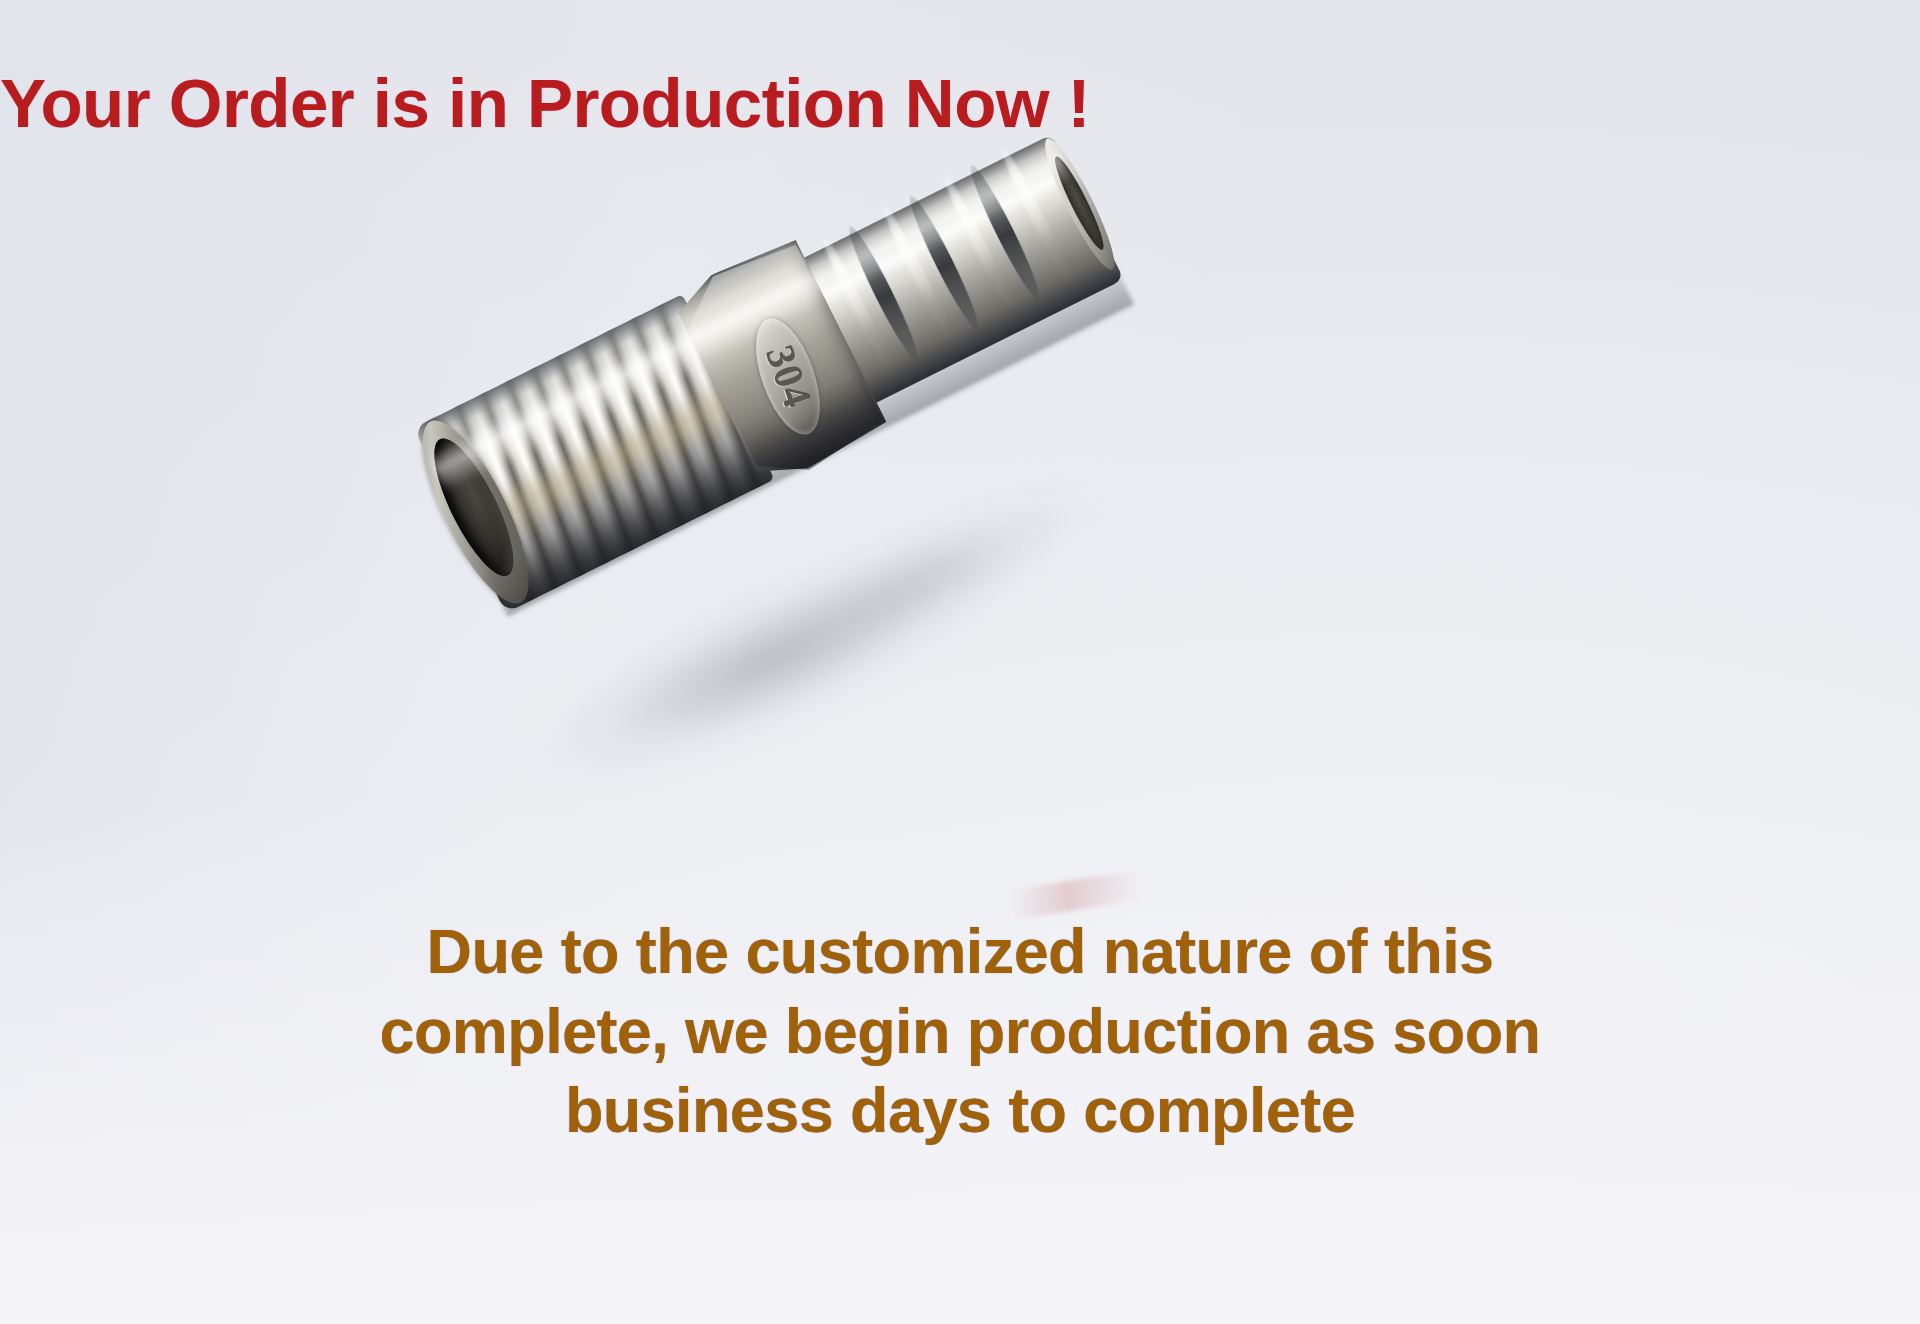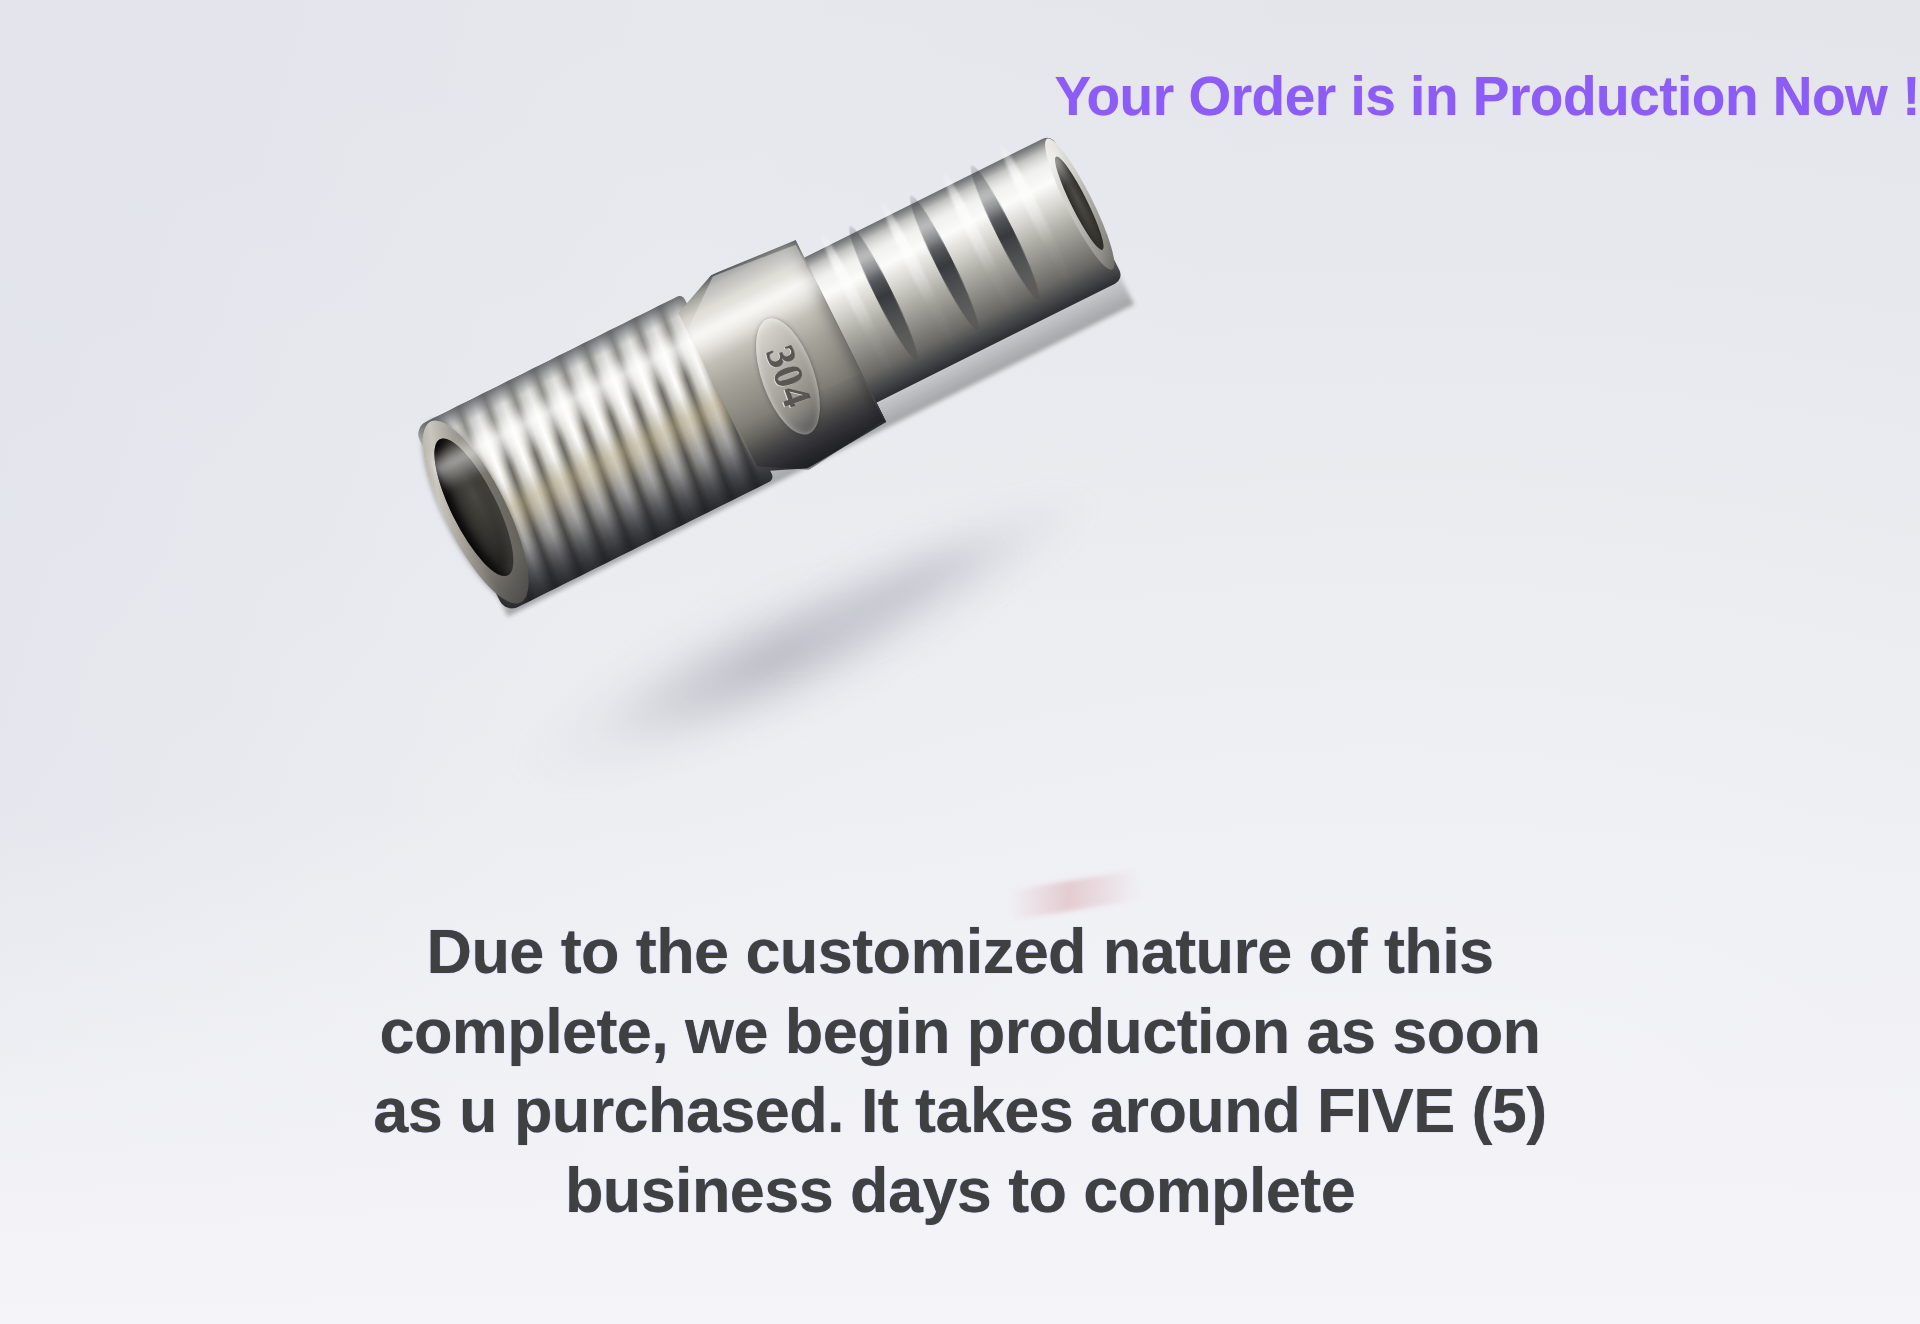--- a/index.html
+++ b/index.html
@@ -39,38 +39,38 @@
     background: linear-gradient(to bottom, rgba(240,240,244,0) 0%, rgba(243,243,247,0.85) 70%, rgba(245,245,249,1) 100%);
     pointer-events: none;
   }
 
   
   .headline {
     position: absolute;
     top: 68px;
     left: 0;
     width: 100%;
-    text-align: right;
-    font-size: 55px;
+    text-align: left;
+    font-size: 69px;
     font-weight: bold;
     letter-spacing: -0.5px;
-    color: #8b5cf6;
+    color: #b91c1c;
     line-height: 1.05;
     white-space: nowrap;
     text-shadow: 0 0 1px rgba(204,85,238,0.5);
   }
 
   
   .body-copy {
     position: absolute;
     left: 0;
     right: 0;
     top: 912px;
     text-align: center;
-    color: #404040;
+    color: #a16207;
     font-size: 63px;
     font-weight: bold;
     line-height: 1.265;
     letter-spacing: -0.6px;
     text-shadow: 0 0 1px rgba(20,48,238,0.55);
   }
   .body-copy .line { display: block; white-space: nowrap; }
 
   
   .product-stage {
@@ -438,17 +438,16 @@
       <div class="specular"></div>
       <div class="lower-dark"></div>
     </div>
   </div>
 
   <div class="smudge"></div>
 
   <div class="body-copy">
     <span class="line">Due to the customized nature of this</span>
     <span class="line">complete, we begin production as soon</span>
-    <span class="line">as u purchased. It takes around FIVE (5)</span>
     <span class="line">business days to complete</span>
   </div>
 
 </div>
 
 </body></html>

